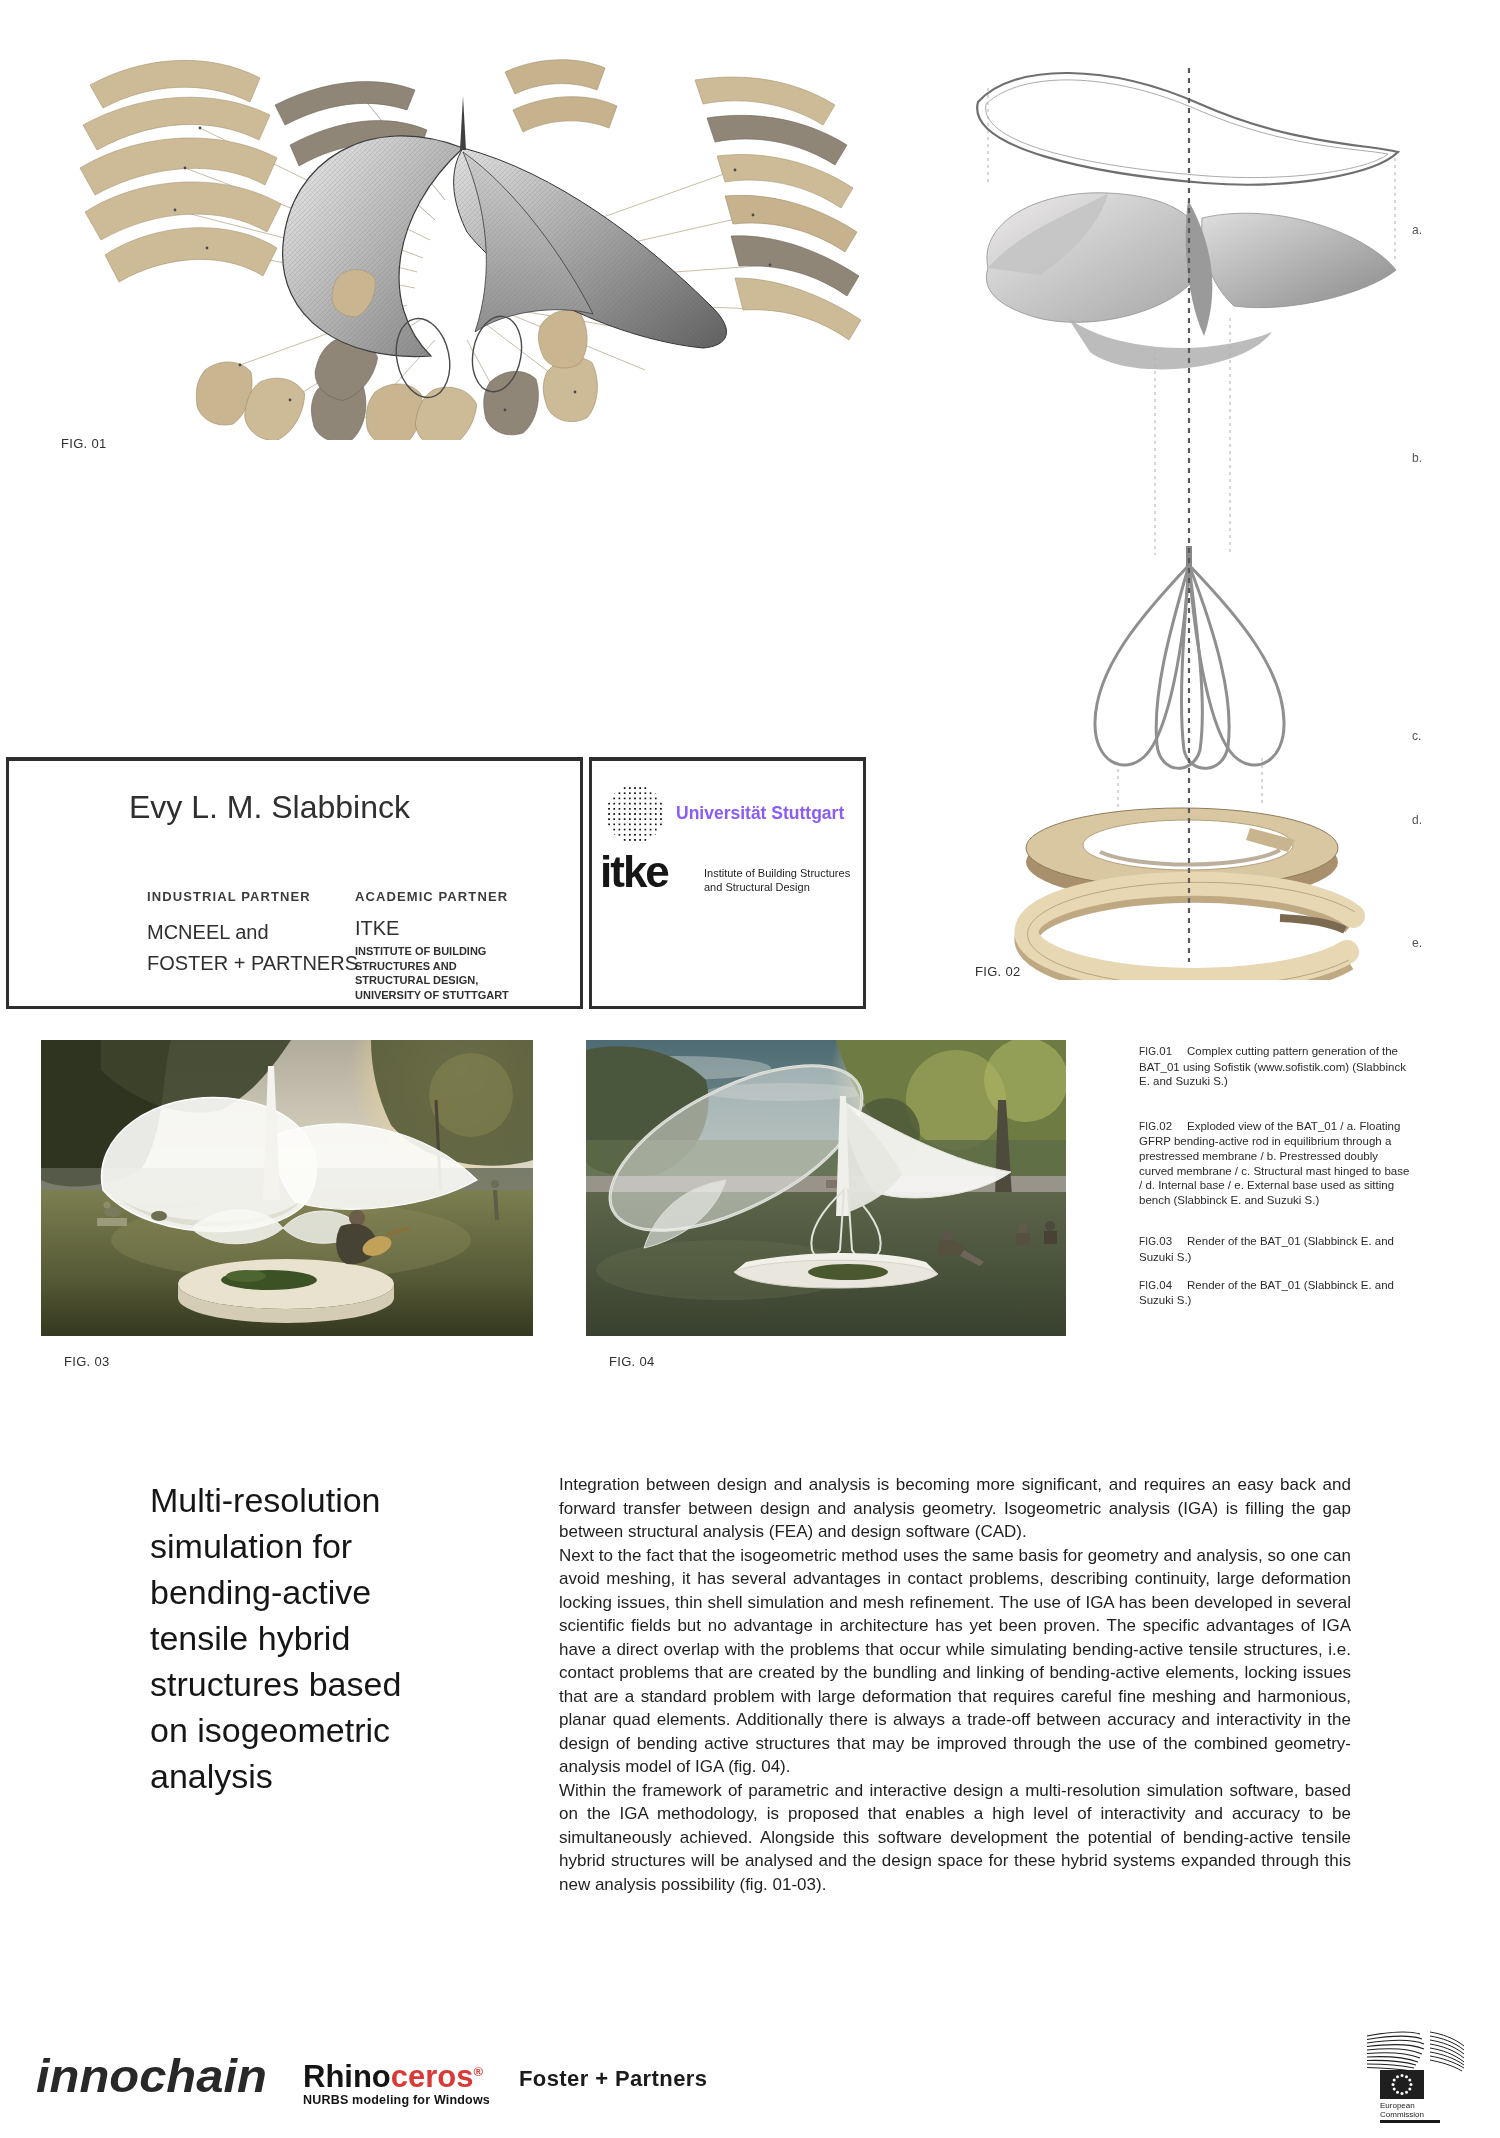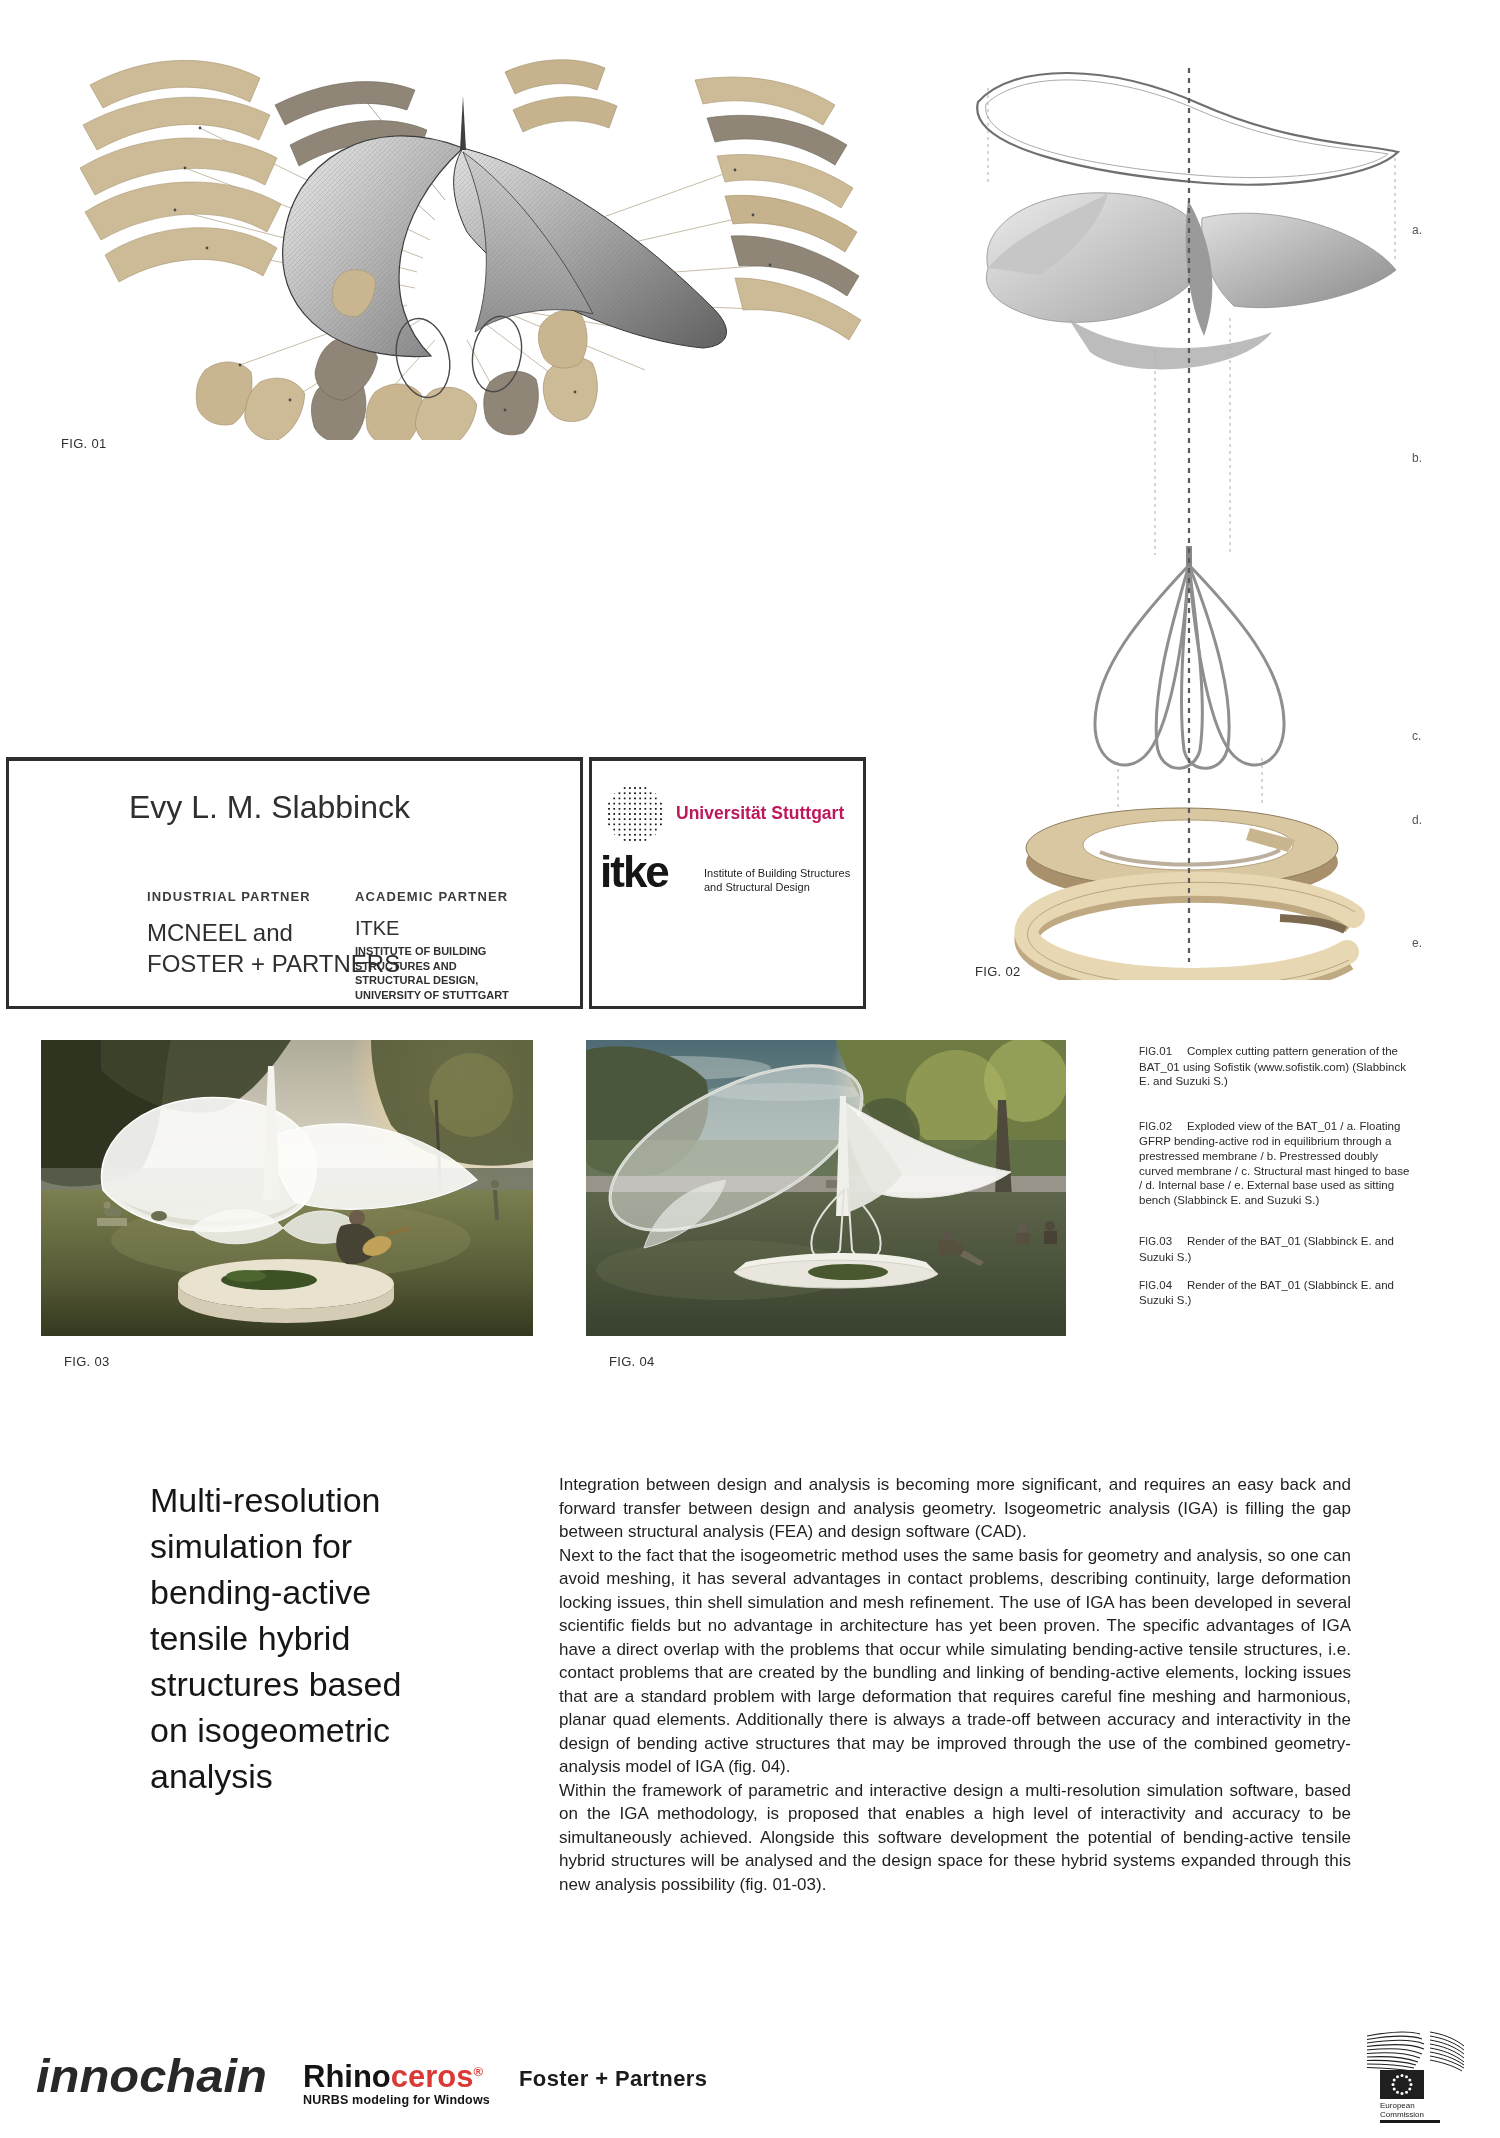--- a/index.html
+++ b/index.html
@@ -12,29 +12,29 @@
   #titleBox{left:6px;top:471px;width:860px;height:286px;border-top-width:7px;}
   .esr{left:43px;top:44px;background:#3a3a3a;color:#fff;font-size:17px;font-weight:bold;
        padding:6px 11px;letter-spacing:.5px;}
   .title{left:144px;top:22px;font-size:43px;line-height:60px;color:#3e3e3e;font-weight:400;}
   
   #authorBox{left:6px;top:757px;width:577px;height:252px;border-top-width:4px;}
   .author{left:120px;top:28px;font-size:32px;color:#2f2f2f;}
   .pcol1{left:138px;top:128px;}
   .pcol2{left:346px;top:128px;}
   .plabel{font-size:13px;font-weight:bold;letter-spacing:1.1px;color:#3c3c3c;}
-  .pname{font-size:24px;color:#2f2f2f;line-height:31px;margin-top:13px;}
+  .pname{font-size:20px;color:#2f2f2f;line-height:31px;margin-top:13px;}
   .pnameA{font-size:20px;color:#2f2f2f;margin-top:13px;}
   .pdesc{font-size:11px;font-weight:bold;color:#2f2f2f;width:175px;line-height:14.5px;margin-top:4px;}
   
   #logoBox{left:589px;top:757px;width:277px;height:252px;border-top-width:4px;}
   .unidots{left:14px;top:24px;width:58px;height:58px;border-radius:50%;
            background-image:radial-gradient(circle,#141414 1.15px,rgba(0,0,0,0) 1.35px);
            background-size:5.2px 5.2px;background-position:center;}
-  .uniname{left:84px;top:42px;font-size:17.5px;font-weight:bold;color:#be185d;}
+  .uniname{left:84px;top:42px;font-size:17.5px;font-weight:bold;color:#8b5cf6;}
   .itke{left:8px;top:86px;font-size:44px;font-weight:bold;color:#161616;letter-spacing:-2px;}
   .itkedesc{left:112px;top:106px;font-size:11px;color:#1d1d1d;line-height:13.5px;}
   
   #caps{left:1139px;top:1044px;width:274px;}
   .cap{font-size:11.5px;line-height:14.6px;color:#2a2a2a;}
   .cap .pre{font-size:10px;letter-spacing:.2px;}
   .cap .num{margin-right:15px;}
   .mt30{margin-top:30px;} .mt27{margin-top:27px;} .mt13{margin-top:13px;}
   
   #absHead{left:150px;top:1477px;font-size:34px;line-height:46px;color:#161616;}

